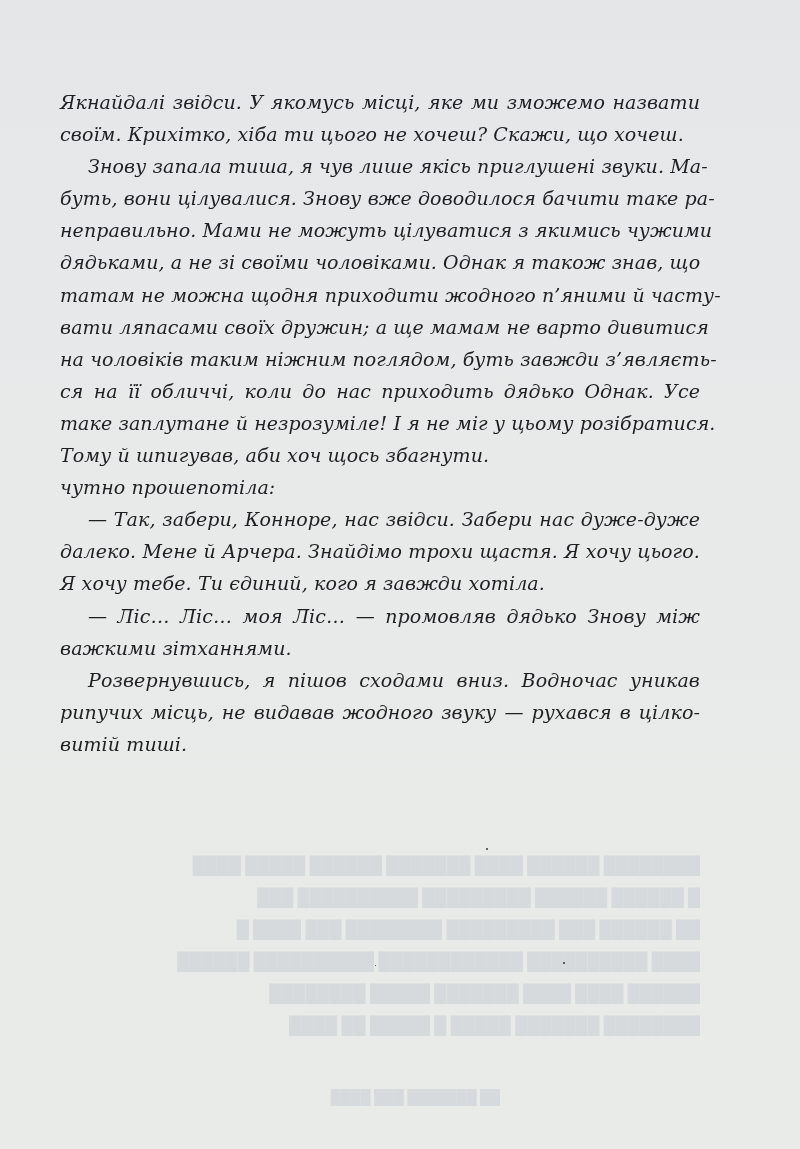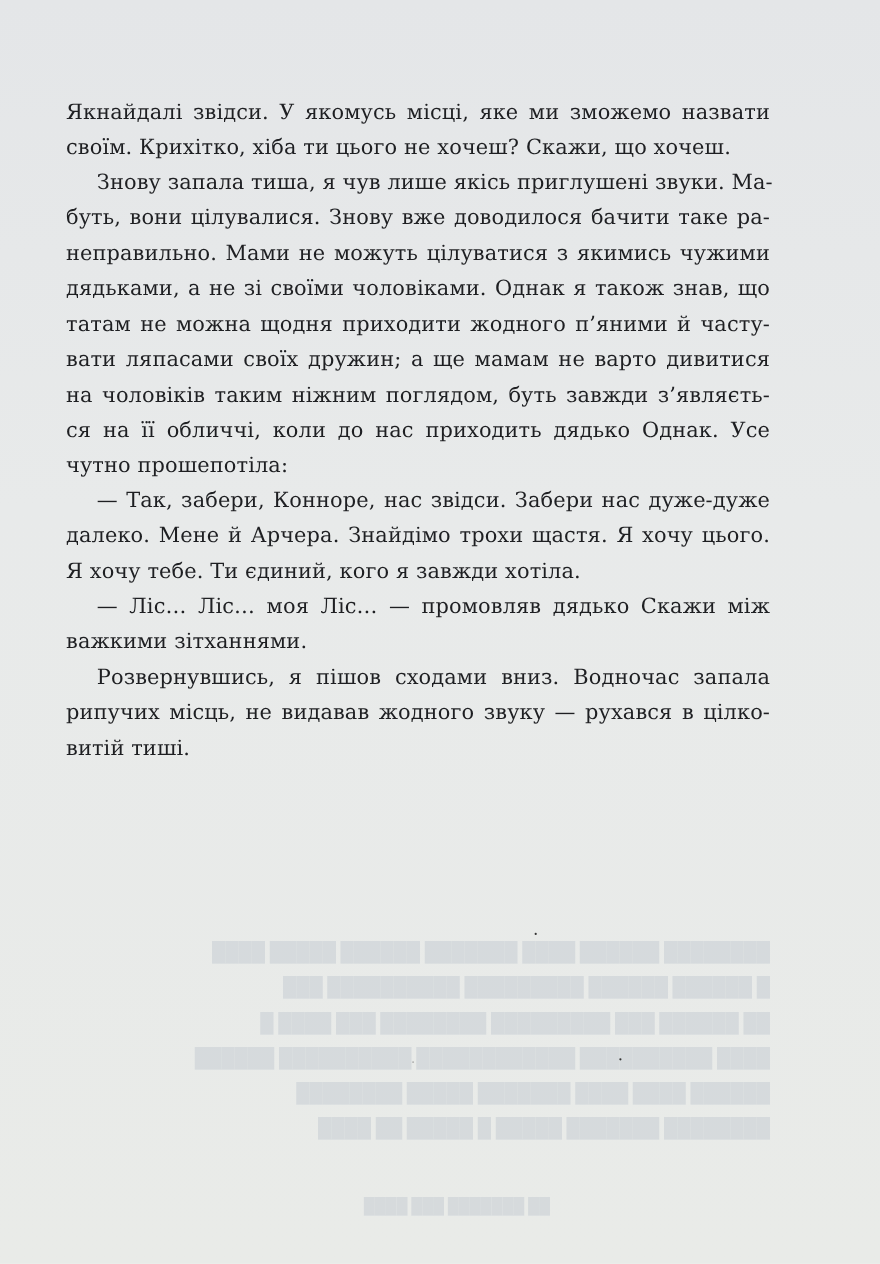--- a/index.html
+++ b/index.html
@@ -20,20 +20,21 @@
     color: #1e1f22;
     font-size: 19px;
     letter-spacing: 0.1px;
   }
   .line {
     height: 32.1px;
     line-height: 32.1px;
     white-space: nowrap;
     text-align: justify;
     text-align-last: justify;
+    font-style: italic;
   }
   .line.last { text-align-last: left; }
   .line.indent { padding-left: 28px; }
   .bleed {
     position: absolute;
     color: #c7cdd4;
     opacity: 0.55;
     font-family: "Liberation Serif", serif;
     font-size: 17px;
     transform: scaleX(-1);
@@ -70,23 +71,25 @@
     <div class="line">Якнайдалі звідси. У якомусь місці, яке ми зможемо назвати</div>
     <div class="line last">своїм. Крихітко, хіба ти цього не хочеш? Скажи, що хочеш.</div>
     <div class="line indent">Знову запала тиша, я чув лише якісь приглушені звуки. Ма-</div>
     <div class="line">буть, вони цілувалися. Знову вже доводилося бачити таке ра-</div>
     <div class="line">неправильно. Мами не можуть цілуватися з якимись чужими</div>
     <div class="line">дядьками, а не зі своїми чоловіками. Однак я також знав, що</div>
     <div class="line">татам не можна щодня приходити жодного п’яними й часту-</div>
     <div class="line">вати ляпасами своїх дружин; а ще мамам не варто дивитися</div>
     <div class="line">на чоловіків таким ніжним поглядом, буть завжди з’являєть-</div>
     <div class="line">ся на її обличчі, коли до нас приходить дядько Однак. Усе</div>
+    <div class="line">таке заплутане й незрозуміле! І я не міг у цьому розібратися.</div>
+    <div class="line last">Тому й шпигував, аби хоч щось збагнути.</div>
     <div class="line last">чутно прошепотіла:</div>
     <div class="line indent">— Так, забери, Конноре, нас звідси. Забери нас дуже-дуже</div>
     <div class="line">далеко. Мене й Арчера. Знайдімо трохи щастя. Я хочу цього.</div>
     <div class="line last">Я хочу тебе. Ти єдиний, кого я завжди хотіла.</div>
-    <div class="line indent">— Ліс… Ліс… моя Ліс… — промовляв дядько Скажи між</div>
+    <div class="line indent">— Ліс… Ліс… моя Ліс… — промовляв дядько Знову між</div>
     <div class="line last">важкими зітханнями.</div>
-    <div class="line indent">Розвернувшись, я пішов сходами вниз. Водночас запала</div>
+    <div class="line indent">Розвернувшись, я пішов сходами вниз. Водночас уникав</div>
     <div class="line">рипучих місць, не видавав жодного звуку — рухався в цілко-</div>
     <div class="line last">витій тиші.</div>
   </div>
 </div>
 
 </body></html>

